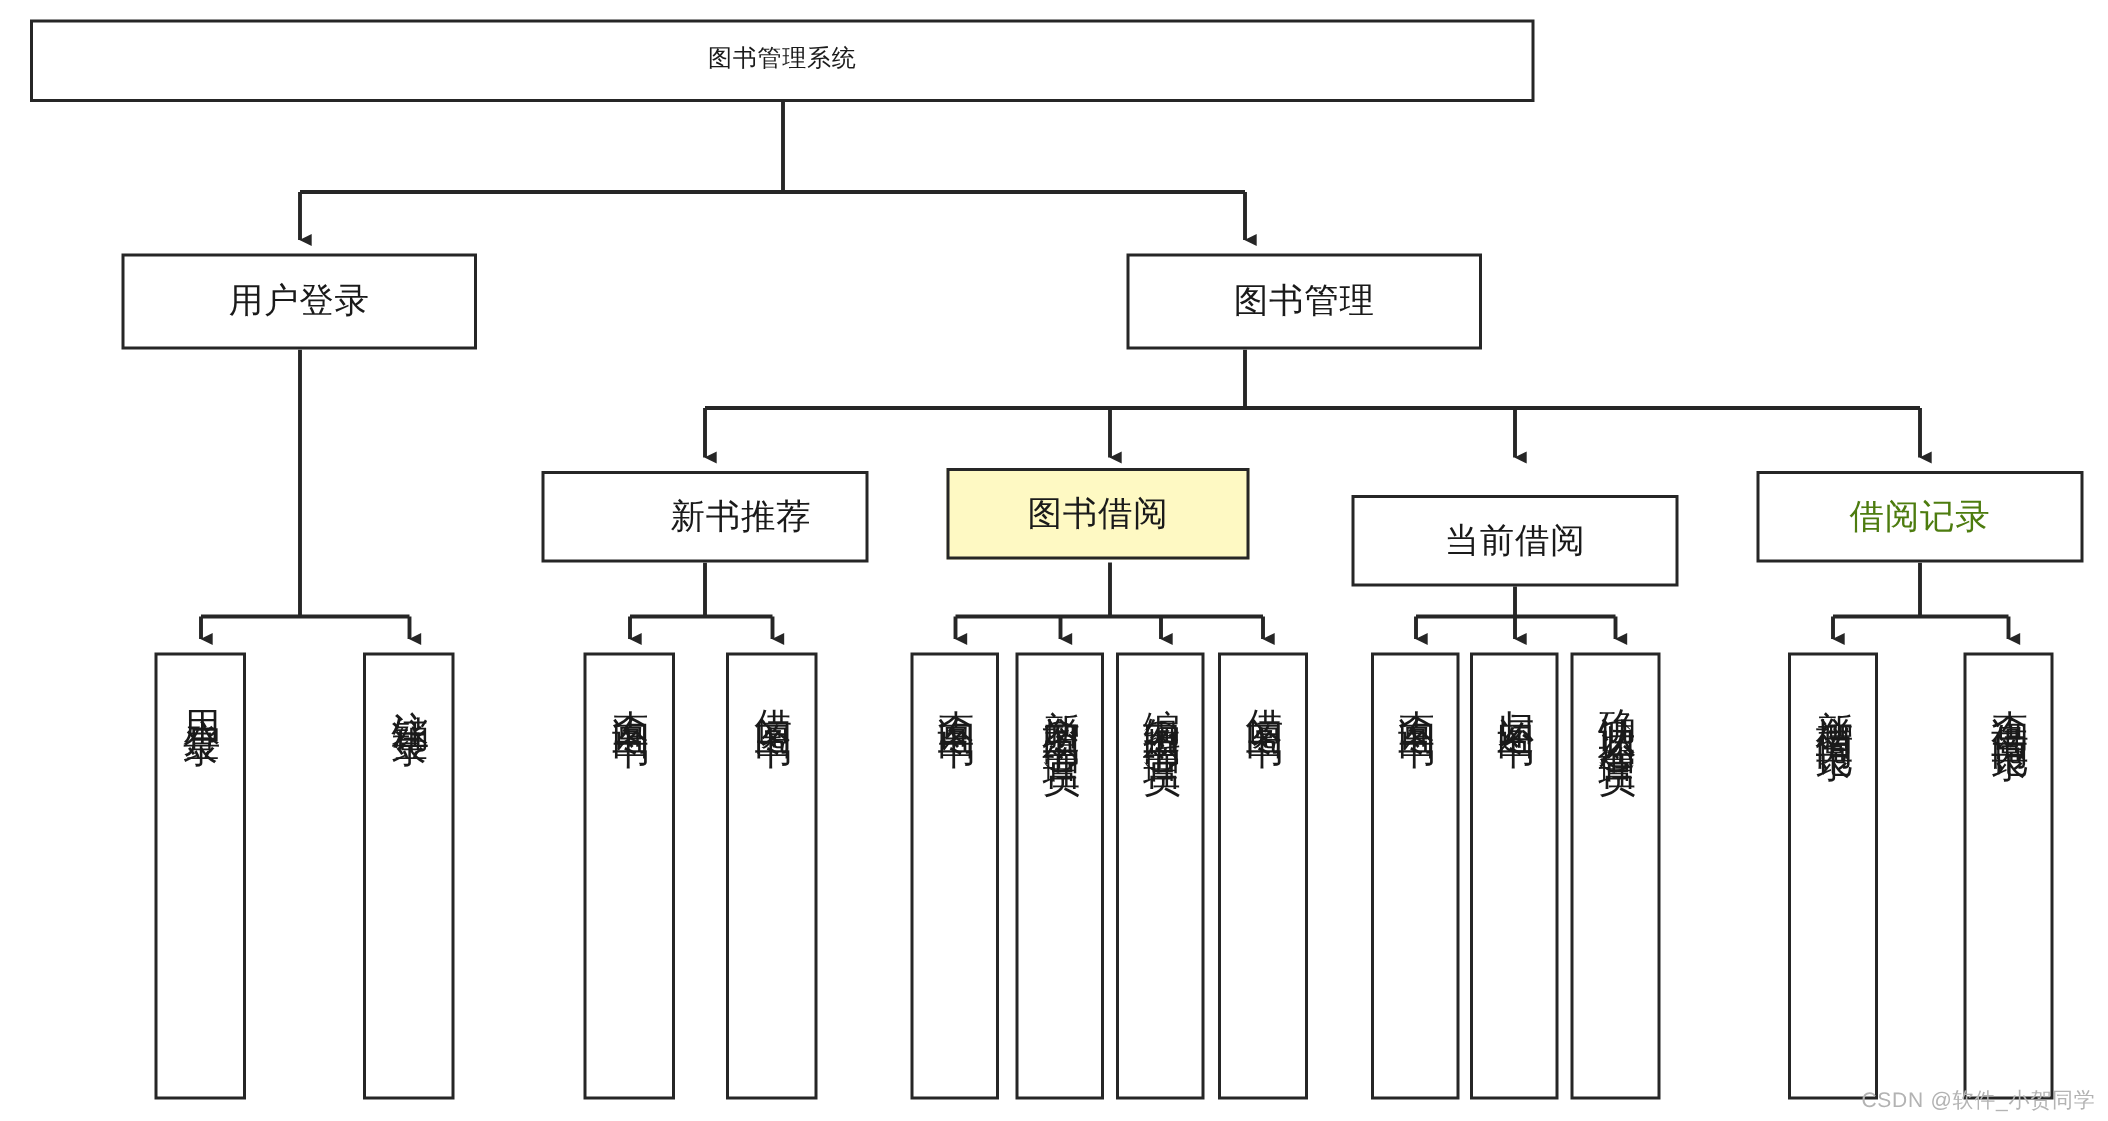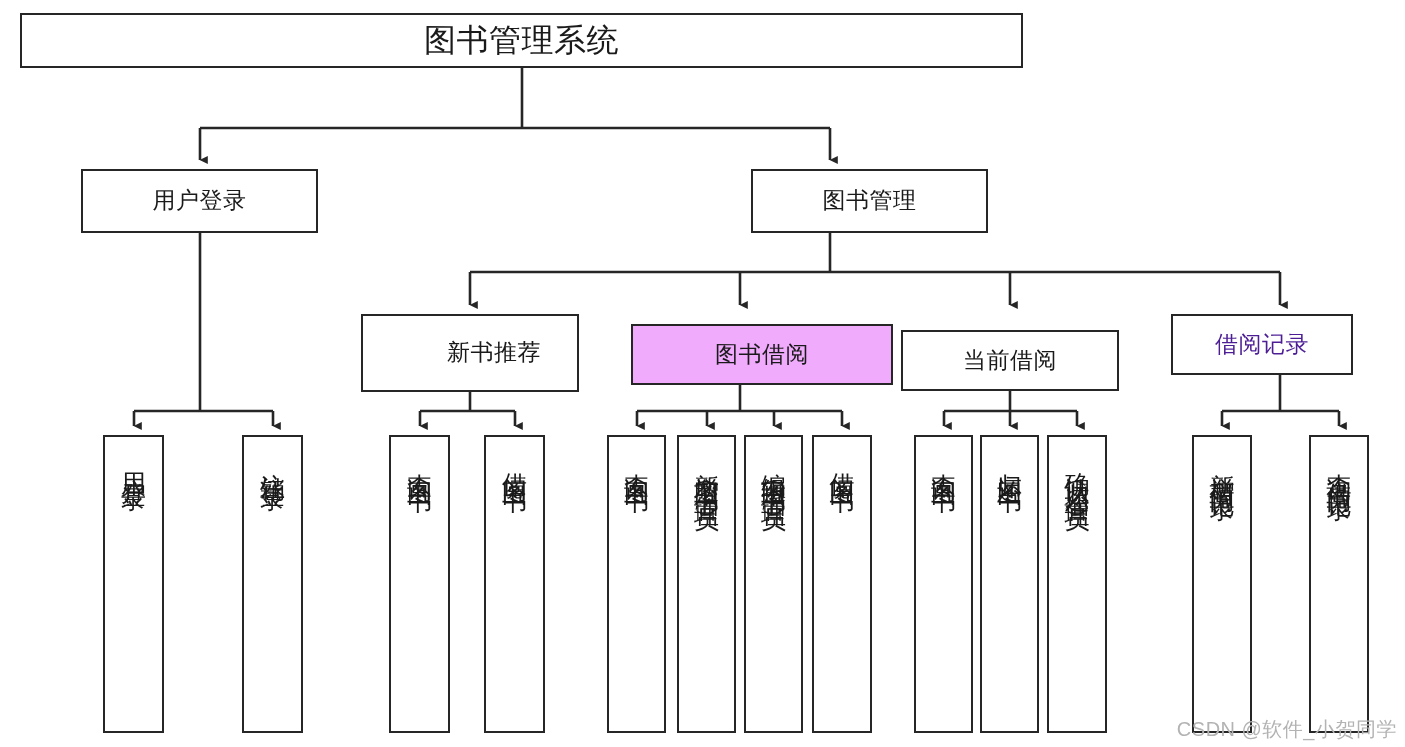--- a/index.html
+++ b/index.html
@@ -40,38 +40,38 @@
     display: block;
     text-align: center;
     line-height: 1.18;
     letter-spacing: 0.5px;
   }
   
   .node.h .node-label {
     writing-mode: horizontal-tb;
     font-size: 23px;
   }
-  #n-root .node-label { font-size: 32px; }
+  #n-root .node-label { font-size: 16px; }
   
   .node.v {
     align-items: flex-start;
     padding-top: 16px;
   }
   .node.v .node-label {
     writing-mode: vertical-rl;
     text-orientation: upright;
     font-size: 25px;
     line-height: 1.0;
     letter-spacing: 5px;
   }
   .watermark {
     position: absolute;
     right: 8px;
     bottom: 4px;
-    font-size: 20px;
+    font-size: 14px;
     color: #b3b3b3;
     white-space: nowrap;
     z-index: 3;
     letter-spacing: 0.5px;
   }
 </style>
 </head>
 <body>
 
 <div id="canvas">
@@ -122,30 +122,30 @@
   <div id="node-layer">
       <div class="node h" id="n-root" style="left: 20px; top: 13px; width: 1003px; height: 55px; border-color: rgb(38, 38, 38); background: rgb(255, 255, 255); color: rgb(26, 26, 26);">
         <span class="node-label">图书管理系统</span>
       </div>
       <div class="node h" id="n-l1a" style="left: 81px; top: 169px; width: 237px; height: 64px; border-color: rgb(38, 38, 38); background: rgb(255, 255, 255); color: rgb(26, 26, 26);">
         <span class="node-label">用户登录</span>
       </div>
       <div class="node h" id="n-l1b" style="left: 711px; top: 169px; width: 237px; height: 64px; border-color: rgb(38, 38, 38); background: rgb(255, 255, 255); color: rgb(26, 26, 26); margin-left: 40px;">
         <span class="node-label">图书管理</span>
       </div>
-      <div class="node h" id="n-l2a" style="left: 361px; top: 314px; width: 218px; height: 78px; border-color: rgb(38, 38, 38); background: rgb(255, 255, 255); color: rgb(26, 26, 26); padding-left: 48px;">
+      <div class="node h" id="n-l2a" style="left: 361px; top: 314px; width: 218px; height: 61px; border-color: rgb(38, 38, 38); background: rgb(255, 255, 255); color: rgb(26, 26, 26); padding-left: 48px;">
         <span class="node-label">新书推荐</span>
       </div>
-      <div class="node h" id="n-l2b" style="left: 631px; top: 324px; width: 262px; height: 61px; border-color: rgb(38, 38, 38); background: #f0abfc; color: rgb(26, 26, 26);">
+      <div class="node h" id="n-l2b" style="left: 631px; top: 312px; width: 202px; height: 61px; border-color: rgb(38, 38, 38); background: #fef9c3; color: rgb(26, 26, 26);">
         <span class="node-label">图书借阅</span>
       </div>
       <div class="node h" id="n-l2c" style="left: 901px; top: 314px; width: 218px; height: 61px; border-color: rgb(38, 38, 38); background: rgb(255, 255, 255); color: rgb(26, 26, 26); margin-top: 16px;">
         <span class="node-label">当前借阅</span>
       </div>
-      <div class="node h" id="n-l2d" style="left: 1171px; top: 314px; width: 182px; height: 61px; border-color: rgb(38, 38, 38); background: rgb(255, 255, 255); color: #4c1d95;">
+      <div class="node h" id="n-l2d" style="left: 1171px; top: 314px; width: 218px; height: 61px; border-color: rgb(38, 38, 38); background: rgb(255, 255, 255); color: #4d7c0f;">
         <span class="node-label">借阅记录</span>
       </div>
       <div class="node v" id="n-l3a1" style="left: 103px; top: 435px; width: 61px; height: 298px; border-color: rgb(38, 38, 38); background: rgb(255, 255, 255); color: rgb(26, 26, 26);">
         <span class="node-label">用户登录</span>
       </div>
       <div class="node v" id="n-l3a2" style="left: 242px; top: 435px; width: 61px; height: 298px; border-color: rgb(38, 38, 38); background: rgb(255, 255, 255); color: rgb(26, 26, 26);">
         <span class="node-label">注销登录</span>
       </div>
       <div class="node v" id="n-l3b1" style="left: 389px; top: 435px; width: 61px; height: 298px; border-color: rgb(38, 38, 38); background: rgb(255, 255, 255); color: rgb(26, 26, 26);">
         <span class="node-label">查询图书</span>

